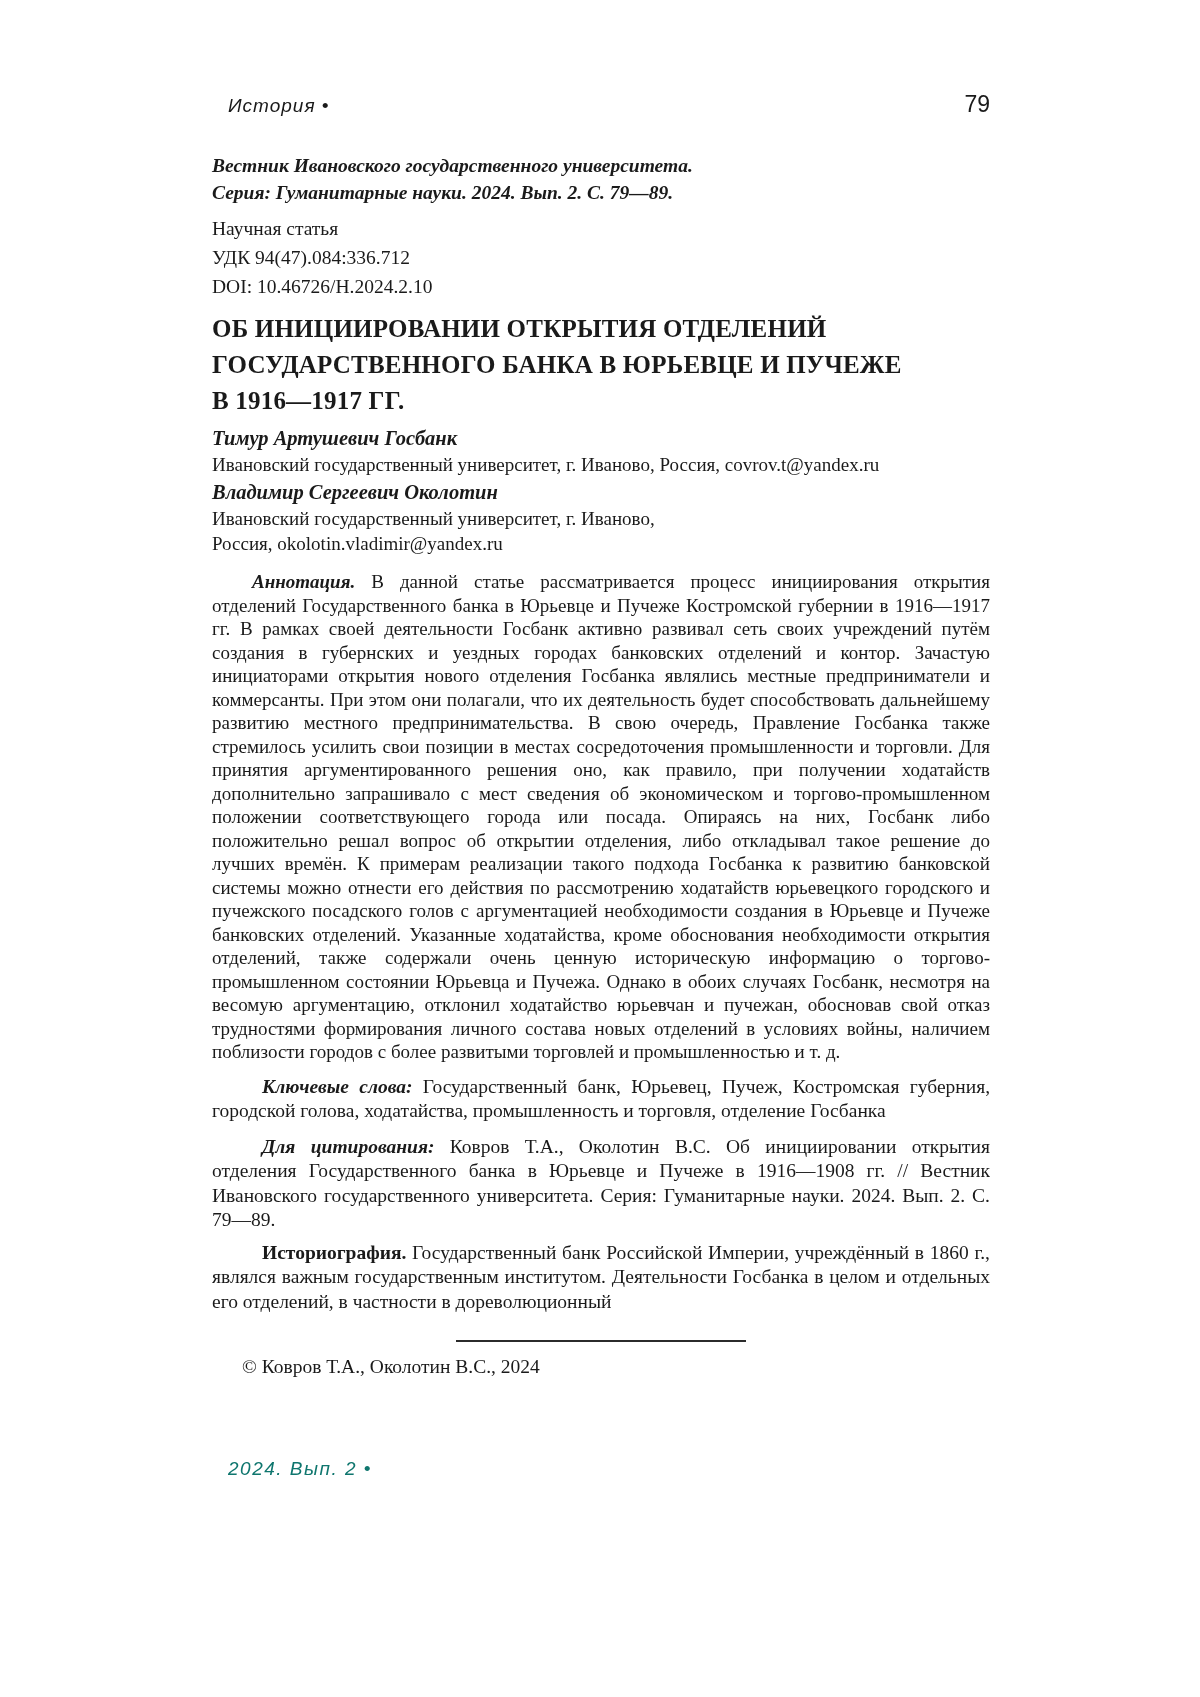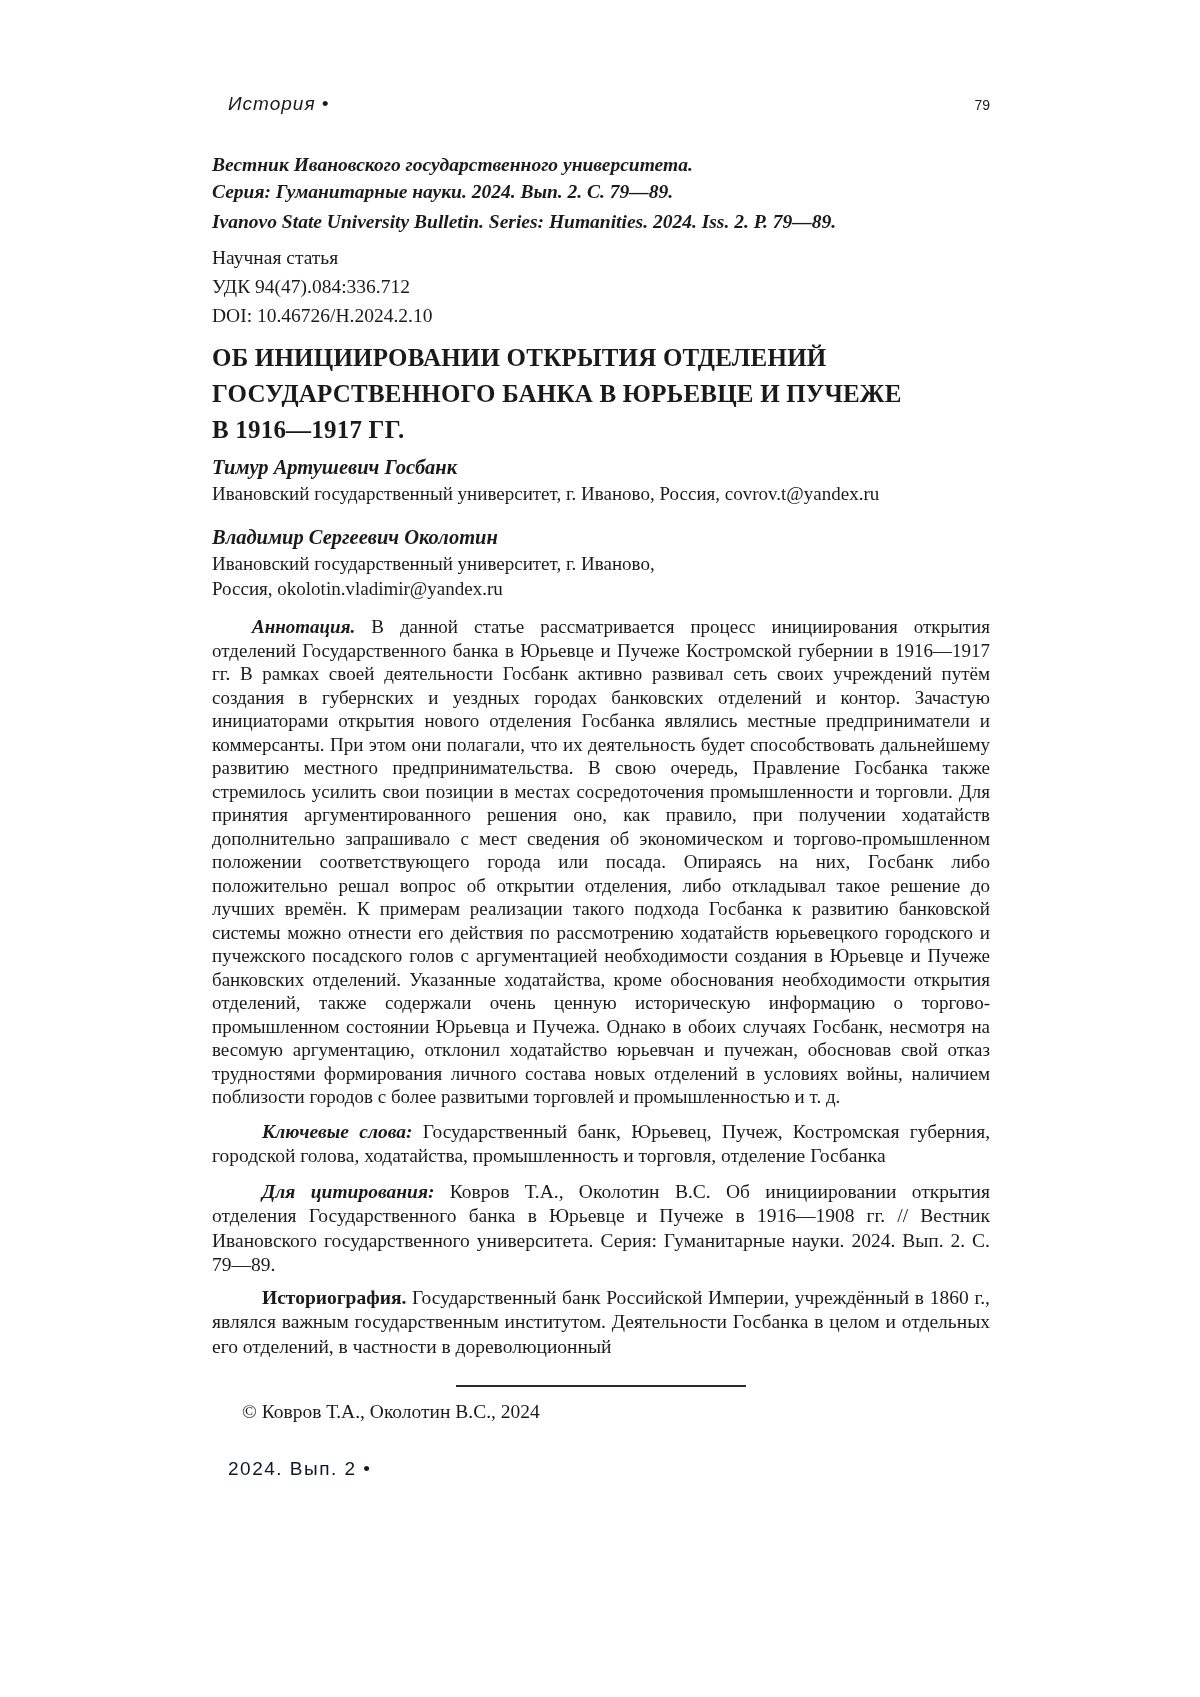--- a/index.html
+++ b/index.html
@@ -32,21 +32,21 @@
   }
   .rh-section {
     font-family: "Liberation Sans", sans-serif;
     font-style: italic;
     font-size: 19px;
     letter-spacing: 1px;
     padding-left: 16px;
   }
   .rh-page {
     font-family: "Liberation Sans", sans-serif;
-    font-size: 14px;
+    font-size: 23px;
     font-style: normal;
     text-align: center;
   }
   
   .masthead {
     margin-top: 34px;
     font-weight: bold;
     font-style: italic;
     font-size: 19.5px;
     line-height: 27px;
@@ -67,21 +67,21 @@
   .title {
     margin: 14px 0 0 0;
     font-size: 25px;
     font-weight: bold;
     line-height: 36px;
     white-space: pre-line;
     letter-spacing: 0.2px;
   }
   
   .author-block { margin-top: 6px; }
-  .author-block + .author-block { margin-top: 18px; }
+  .author-block + .author-block { margin-top: 2px; }
   .author-name {
     font-size: 20.5px;
     font-weight: bold;
     font-style: italic;
     line-height: 27px;
   }
   .author-affiliation {
     font-size: 19px;
     line-height: 25px;
     white-space: pre-line;
@@ -117,40 +117,40 @@
     padding-left: 30px;
     font-size: 19.5px;
     line-height: 25px;
   }
   
   .footer {
     position: absolute;
     left: 228px;
     top: 1458px;
     font-family: "Liberation Sans", sans-serif;
+    font-style: italic;
     font-size: 19px;
     letter-spacing: 1.5px;
-    color: #0f172a;
+    color: #0f766e;
   }
 </style>
 </head>
 <body>
 
 <div class="page">
   <div class="content">
 
     <div class="running-head">
       <span class="rh-section">История •</span>
       <span class="rh-page">79</span>
     </div>
 
     <div class="masthead">
       <div>Вестник Ивановского государственного университета.</div>
       <div>Серия: Гуманитарные науки. 2024. Вып. 2. С. 79—89.</div>
-      <div class="masthead-en">Ivanovo State University Bulletin. Series: Humanities. 2024. Iss. 2. P. 79—89.</div>
     </div>
 
     <div class="meta">
       <div>Научная статья</div>
       <div>УДК 94(47).084:336.712</div>
       <div>DOI: 10.46726/H.2024.2.10</div>
     </div>
 
     <h1 class="title">ОБ ИНИЦИИРОВАНИИ ОТКРЫТИЯ ОТДЕЛЕНИЙ
 ГОСУДАРСТВЕННОГО БАНКА В ЮРЬЕВЦЕ И ПУЧЕЖЕ

